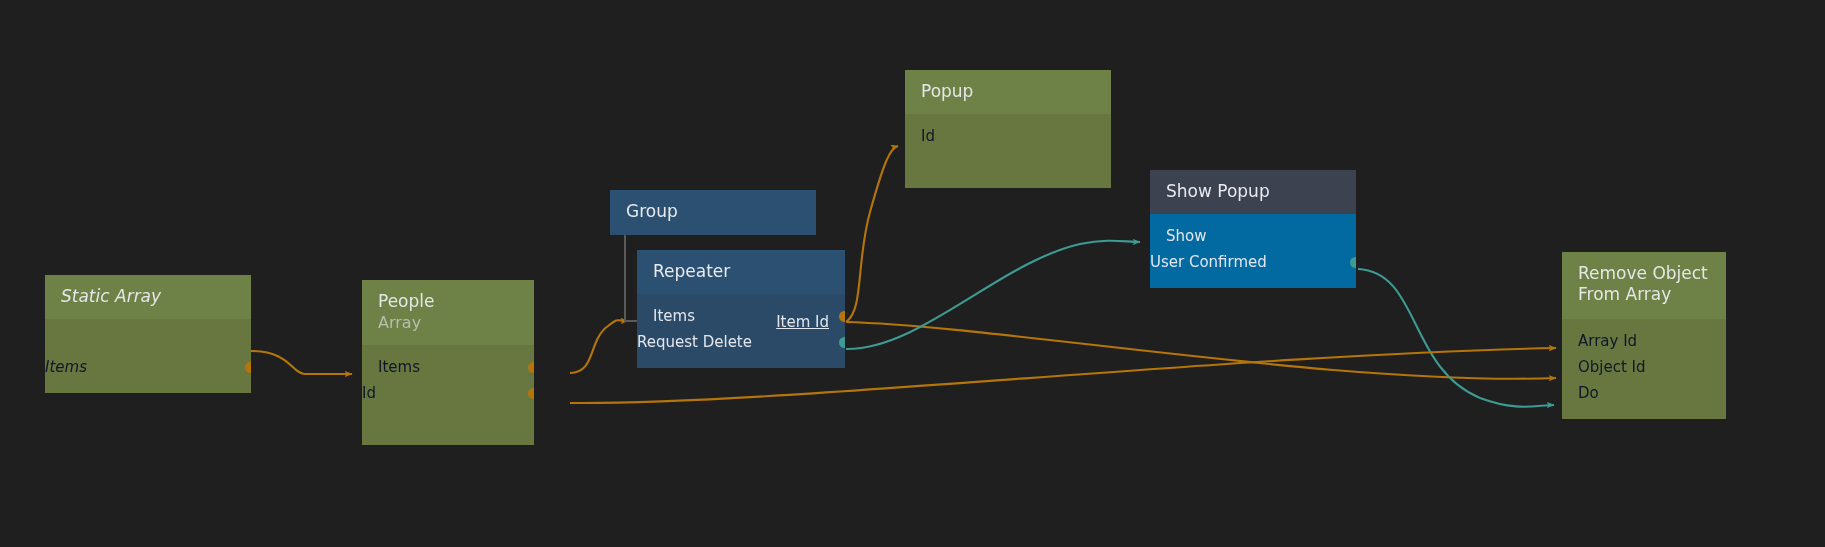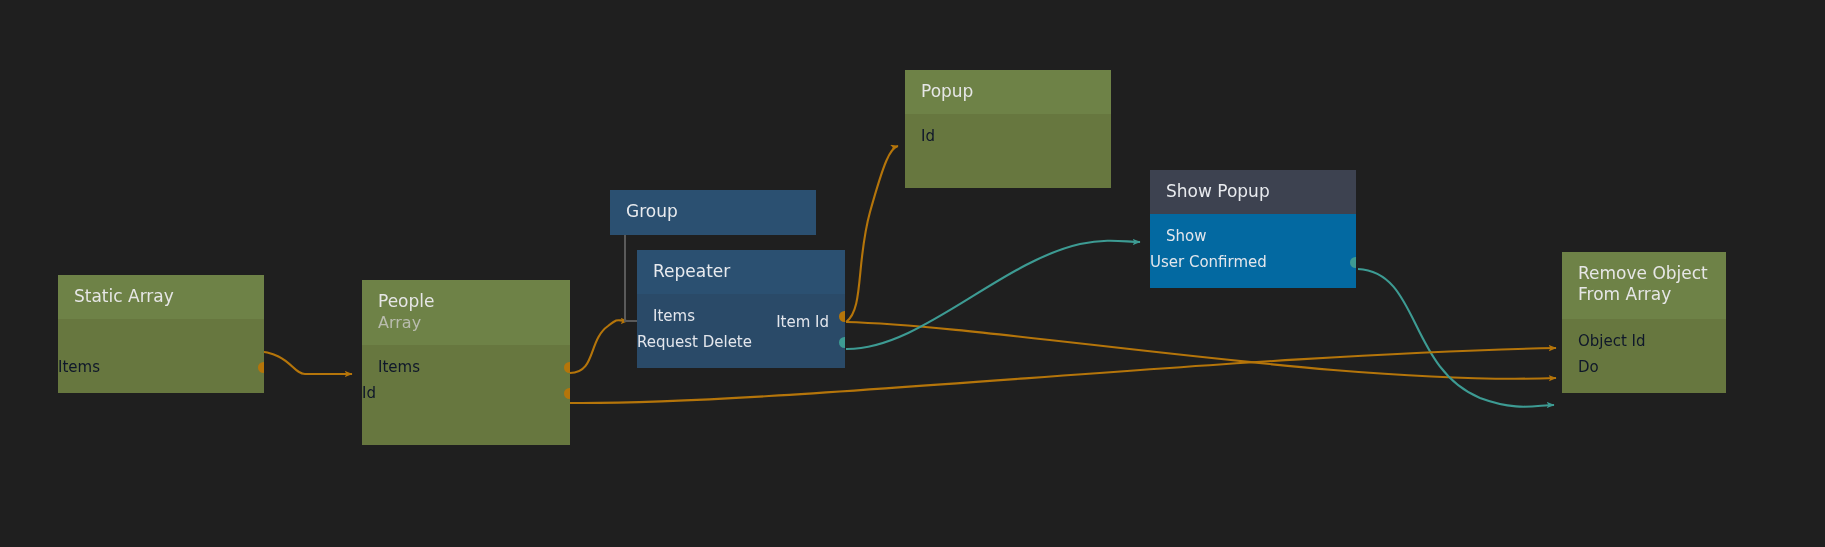--- a/index.html
+++ b/index.html
@@ -128,34 +128,34 @@
 
     <path d="M 846,349 C 920,350 1000,262 1080,244 C 1110,238 1124,242 1140,242" fill="none" stroke="#3d9b93" stroke-width="2.1" marker-end="url(#arrow-teal)"></path>
 
     <path d="M 1358,269 C 1420,272 1408,368 1480,398 C 1518,412 1536,405 1554,405" fill="none" stroke="#3d9b93" stroke-width="2.1" marker-end="url(#arrow-teal)"></path>
 
     <path d="M 570,403 C 780,405 1240,354 1556,348" fill="none" stroke="#b5750a" stroke-width="2.1" marker-end="url(#arrow-orange)"></path>
   </svg>
 
   <div class="bracket" style="left:624px; top:234px; width:22px; height:86px;"></div>
 
-  <div class="node green" style="left:58px; top:275px; width:206px;">
+  <div class="node green" style="left:45px; top:275px; width:206px;font-style:italic;">
     <div class="node-header">
       <span>Static Array</span>
     </div>
     <div class="node-body">
       <div class="port-row blank"></div>
       <div class="port-row out">
         <span>Items</span>
         <span class="dot orange" style="right:-5px; top:8px;"></span>
       </div>
     </div>
   </div>
 
-  <div class="node green" style="left:362px; top:280px; width:208px;">
+  <div class="node green" style="left:362px; top:280px; width:172px;">
     <div class="node-header">
       <span>People</span>
       <span class="node-subtitle">Array</span>
     </div>
     <div class="node-body">
       <div class="port-row in">
         <span>Items</span>
         <span class="dot orange" style="right:-5px; top:8px;"></span>
       </div>
       <div class="port-row out">
@@ -183,21 +183,21 @@
       </div>
       <div class="port-row out">
         <span>Request Delete</span>
         <span class="dot teal" style="right:-5px; top:8px;"></span>
       </div>
     </div>
   </div>
 
   <div style="position:absolute; left:637px; top:309px; width:208px; height:26px;
               line-height:26px; text-align:right; padding-right:16px; box-sizing:border-box;
-              color:#e3e6ec; font-size:15px; pointer-events:auto;">
+              color:#e3e6ec; font-size:15px; pointer-events:auto;text-decoration:underline;">
     <span>Item Id</span>
   </div>
 
   <div class="node green" style="left:905px; top:70px; width:206px;">
     <div class="node-header">
       <span>Popup</span>
     </div>
     <div class="node-body">
       <div class="port-row in">
         <span>Id</span>
@@ -220,20 +220,23 @@
       </div>
     </div>
   </div>
 
   <div class="node green" style="left:1562px; top:252px; width:164px;">
     <div class="node-header" style="padding-bottom:14px;">
       <span style="display:block; max-width:172px;">Remove Object From Array</span>
     </div>
     <div class="node-body">
       <div class="port-row in">
+        <span>Array Id</span>
+      </div>
+      <div class="port-row in">
         <span>Object Id</span>
       </div>
       <div class="port-row in">
         <span>Do</span>
       </div>
     </div>
   </div>
 
 </div>
 

